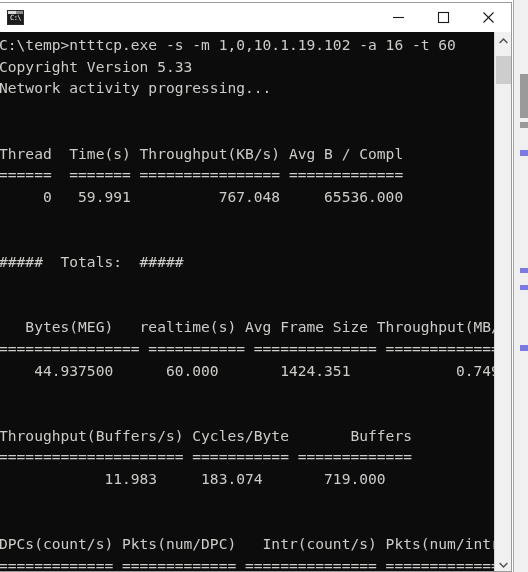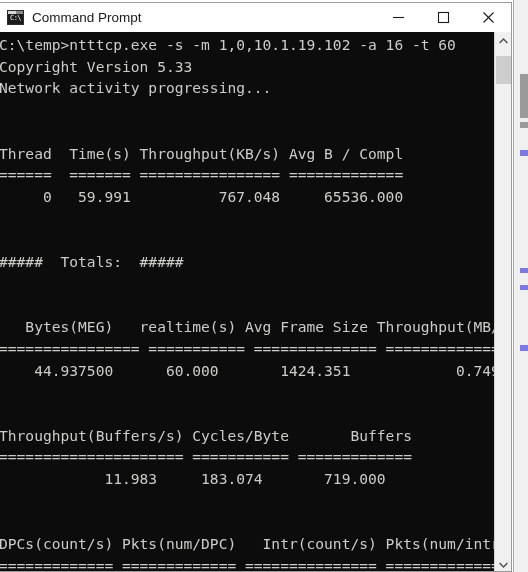--- a/index.html
+++ b/index.html
@@ -198,21 +198,20 @@
   <div id="cmd-window">
 
     <div id="titlebar">
       <div id="title-left">
         <span class="cmd-icon">
           <span class="frame"></span>
           <span class="bar"></span>
           <span class="dots"></span>
           <span class="glyph">C:\</span>
         </span>
-        <span id="window-title">Command Prompt</span>
       </div>
       <div id="window-controls">
         <button class="win-btn">
           <svg width="13" height="13" viewBox="0 0 13 13" aria-hidden="true">
             <line x1="1" y1="6.5" x2="12" y2="6.5" stroke="#1a1a1a" stroke-width="1.1"></line>
           </svg>
         </button>
         <button class="win-btn">
           <svg width="13" height="13" viewBox="0 0 13 13" aria-hidden="true">
             <rect x="1.5" y="1.5" width="10" height="10" fill="none" stroke="#1a1a1a" stroke-width="1.1"></rect>

